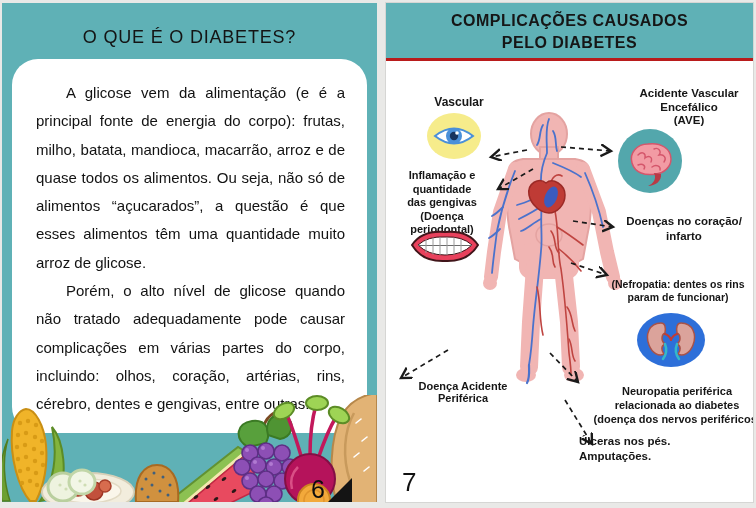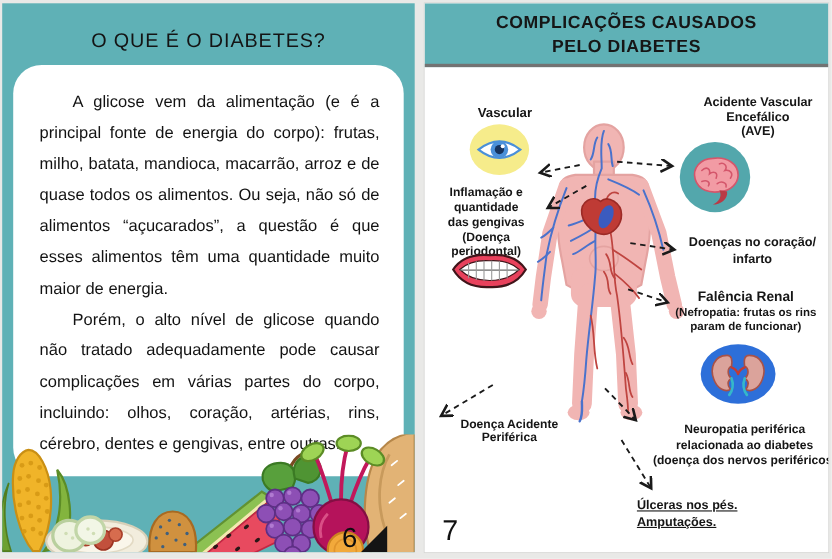--- a/index.html
+++ b/index.html
@@ -14,38 +14,38 @@
   .lp-box{position:absolute;left:10px;top:56px;width:355px;height:374px;background:#ffffff;
           border-radius:26px;box-sizing:border-box;padding:20px 22px 0 24px;}
   .lp-box p{margin:0;font-size:15px;line-height:28.3px;text-align:justify;text-indent:30px;color:#121212;}
   .lp-foods{position:absolute;left:0;top:392px;width:375px;height:107px;}
   .lp-num{position:absolute;left:309px;top:472px;font-size:25px;color:#0d0d0d;}
 
   
   .page-right{position:absolute;left:385px;top:2px;width:369px;height:501px;background:#ffffff;
               border:1px solid #d6d6d4;box-sizing:border-box;overflow:hidden;}
   .rp-header{position:absolute;left:0;top:0;width:100%;height:55px;background:#5fb1b6;
-             border-bottom:3px solid #737373;}
+             border-bottom:3px solid #b91c1c;}
   .rp-title{position:absolute;top:7px;left:0;width:100%;text-align:center;
             font-size:16px;font-weight:bold;line-height:22px;letter-spacing:.5px;color:#161616;}
   .rp-label{position:absolute;font-weight:bold;color:#161616;text-align:center;}
   .arrows,.bodysvg{position:absolute;pointer-events:none;}
   .icon-wrap{position:absolute;}
   .rp-num{position:absolute;left:16px;top:464px;font-size:26px;color:#111;}
 </style>
 </head>
 <body>
 
 <div class="canvas">
 
   <div class="page-left">
     <div class="lp-title">O QUE É O DIABETES?</div>
 
     <div class="lp-box">
-      <p>A glicose vem da alimentação (e é a principal fonte de energia do corpo): frutas, milho, batata, mandioca, macarrão, arroz e de quase todos os alimentos. Ou seja, não só de alimentos “açucarados”, a questão é que esses alimentos têm uma quantidade muito maior de energia.</p>
+      <p>A glicose vem da alimentação (e é a principal fonte de energia do corpo): frutas, milho, batata, mandioca, macarrão, arroz e de quase todos os alimentos. Ou seja, não só de alimentos “açucarados”, a questão é que esses alimentos têm uma quantidade muito arroz de glicose.</p>
       <p>Porém, o alto nível de glicose quando não tratado adequadamente pode causar complicações em várias partes do corpo, incluindo: olhos, coração, artérias, rins, cérebro, dentes e gengivas, entre outras.</p>
     </div>
 
     <svg class="lp-foods" viewBox="0 0 375 107">
 
       <g>
         <path d="M336,110 C326,85 328,42 340,20 C348,6 360,0 375,-2 L375,110 Z" fill="#e2b375" stroke="#b6874a" stroke-width="2"></path>
         <path d="M348,86 C340,62 342,36 352,18" stroke="#c89a5c" fill="none" stroke-width="2.5"></path>
         <g stroke="#ffffff" stroke-width="1.6" stroke-linecap="round">
           <path d="M354,28 l5,-4"></path>
@@ -263,31 +263,30 @@
 (AVE)</div>
 
     <div class="rp-label pre" style="left:3px;top:166px;width:106px;font-size:11px;line-height:13.5px;">Inflamação e
 quantidade
 das gengivas
 (Doença periodontal)</div>
 
     <div class="rp-label pre" style="left:223px;top:211px;width:150px;font-size:11.5px;line-height:15px;">Doenças no coração/
 infarto</div>
 
-    <div class="rp-label" style="left:213px;top:260px;width:158px;font-size:12.5px;">Falência Renal</div>
-    <div class="rp-label pre" style="left:213px;top:275px;width:158px;font-size:10.5px;line-height:13px;">(Nefropatia: frutas os rins
+    <div class="rp-label pre" style="left:213px;top:275px;width:158px;font-size:10.5px;line-height:13px;">(Nefropatia: dentes os rins
 param de funcionar)</div>
 
     <div class="rp-label" style="left:7px;top:377px;width:140px;font-size:11px;">Doença Acidente Periférica</div>
 
     <div class="rp-label pre" style="left:207px;top:381px;width:168px;font-size:11px;line-height:14px;">Neuropatia periférica
 relacionada ao diabetes
 (doença dos nervos periféricos)</div>
 
-    <div class="rp-label pre" style="left:193px;top:450px;width:120px;font-size:11.5px;line-height:15px;text-align:left;text-decoration:underline;">Úlceras nos pés.
+    <div class="rp-label pre" style="left:193px;top:431px;width:120px;font-size:11.5px;line-height:15px;text-align:left;">Úlceras nos pés.
 Amputações.</div>
 
     <div class="icon-wrap" style="left:41px;top:110px;width:54px;height:46px;background:#f6ec8b;border-radius:50%;">
       <svg width="54" height="46" viewBox="0 0 54 46">
         <path d="M8,23 Q27,8 46,23 Q27,38 8,23 Z" fill="#ffffff" stroke="#4a90d9" stroke-width="2"></path>
         <circle cx="27" cy="23" r="8" fill="#4a90d9"></circle>
         <circle cx="27" cy="23" r="4.2" fill="#16335e"></circle>
         <circle cx="30" cy="20" r="1.8" fill="#ffffff"></circle>
       </svg>
     </div>

